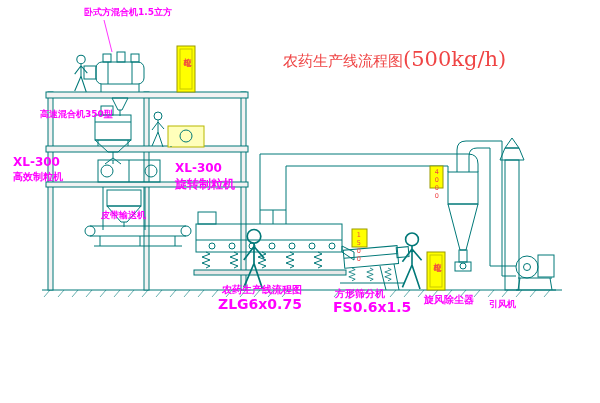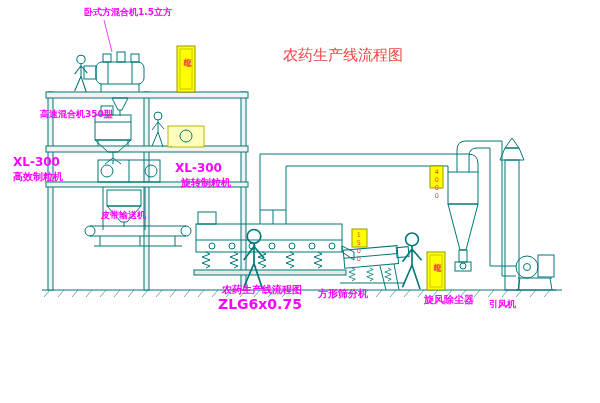--- a/index.html
+++ b/index.html
@@ -195,37 +195,39 @@
       <g>
         <use href="#person-sym" transform="translate(412,289) scale(1.6)"></use>
       </g>
     </g>
 
     <line x1="104" y1="20" x2="112" y2="52" stroke="#FF00FF" stroke-width="0.8"></line>
   </svg>
 
   <div class="lbl title-row" style="left:283px;top:48px">
     <span class="r" style="font-size:15px">农药生产线流程图</span>
+      <span class="r" style="font-size:21px;font-family:'DejaVu Serif','Liberation Serif',serif">(500kg/h)</span>
   </div>
 
   <div class="lbl m" style="left:84px;top:8px;font-size:9px">卧式方混合机1.5立方</div>
   <div class="lbl m" style="left:40px;top:110px;font-size:9px">高速混合机350型</div>
 
   <div class="lbl m" style="left:13px;top:156px;font-size:12px">XL-300</div>
   <div class="lbl m" style="left:13px;top:172px;font-size:10px">高效制粒机</div>
 
   <div class="lbl m" style="left:175px;top:162px;font-size:12px">XL-300</div>
-  <div class="lbl m" style="left:181px;top:178px;font-size:10px">旋转制粒机</div>
+  <div class="lbl m" style="left:175px;top:178px;font-size:12px">旋转制粒机</div>
 
   <div class="lbl m" style="left:101px;top:211px;font-size:9px">皮带输送机</div>
 
   <div class="lbl m" style="left:222px;top:285px;font-size:10px">农药生产线流程图</div>
   <div class="lbl m" style="left:218px;top:297px;font-size:14px">ZLG6x0.75</div>
 
-  <div class="lbl m" style="left:318px;top:289px;font-size:10px">方形筛分机</div>
+  <div class="lbl m" style="left:335px;top:289px;font-size:10px">方形筛分机</div>
+  <div class="lbl m" style="left:333px;top:300px;font-size:14px">FS0.6x1.5</div>
 
   <div class="lbl m" style="left:424px;top:295px;font-size:10px">旋风除尘器</div>
   <div class="lbl m" style="left:489px;top:300px;font-size:9px">引风机</div>
 
   <div class="lbl r v" style="left:182px;top:52px;font-size:8px">电控柜</div>
   <div class="lbl r v" style="left:432px;top:257px;font-size:8px">电控柜</div>
   <div class="lbl r v" style="left:355px;top:231px;font-size:6.5px">1500</div>
   <div class="lbl r v" style="left:433px;top:168px;font-size:6.5px">4000</div>
 
 </div>

